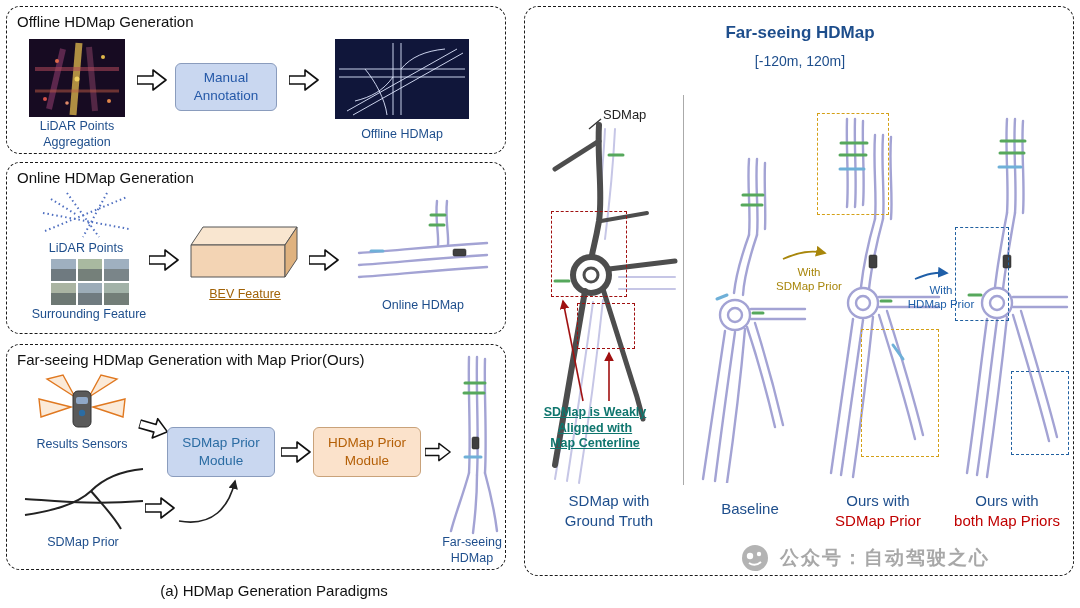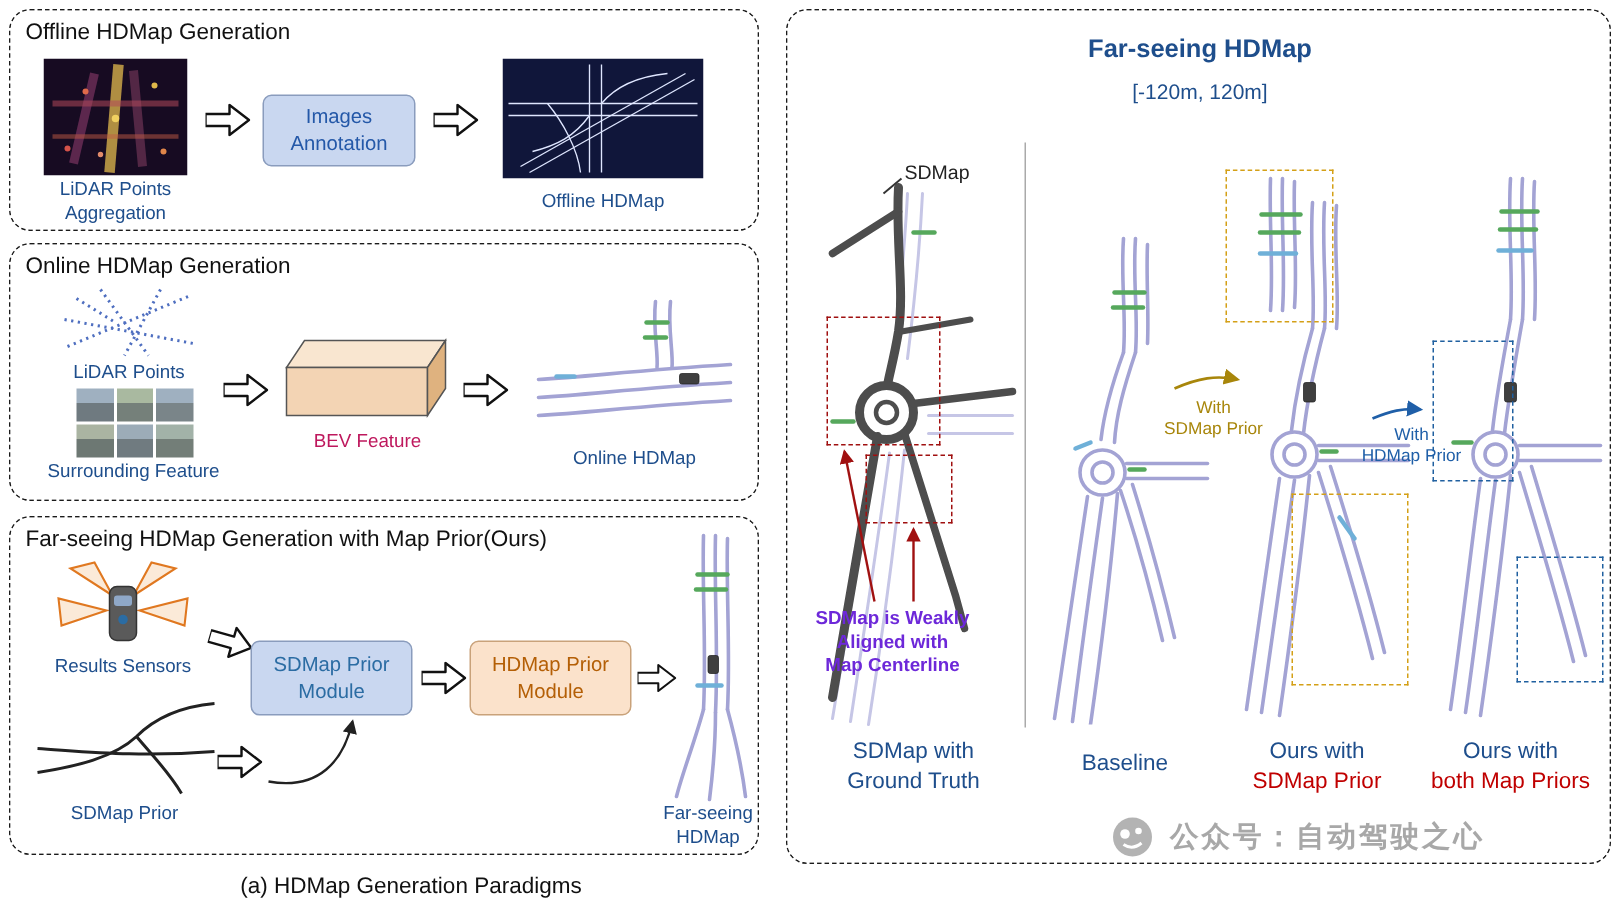--- a/index.html
+++ b/index.html
@@ -55,21 +55,21 @@
       <circle cx="48" cy="40" r="2.5" fill="#f0d060"></circle>
         <circle cx="38" cy="64" r="1.8" fill="#e08a6a"></circle>
     </svg>
     <div class="abs lbl preline navy" style="left:2px;top:112px;width:136px;">LiDAR Points
 Aggregation</div>
 
     <svg class="abs barrow" style="left:130px;top:62px;" width="30" height="22" viewBox="0 0 30 22">
         <polygon points="0,7 16,7 16,1 29,11 16,21 16,15 0,15"></polygon>
       </svg>
 
-    <div class="module mod-blue preline" style="left:168px;top:56px;width:102px;height:48px;color:#2458a8;">Images
+    <div class="module mod-blue preline" style="left:168px;top:56px;width:102px;height:48px;color:#2458a8;">Manual
 Annotation</div>
 
     <svg class="abs barrow" style="left:282px;top:62px;" width="30" height="22" viewBox="0 0 30 22">
         <polygon points="0,7 16,7 16,1 29,11 16,21 16,15 0,15"></polygon>
       </svg>
 
     <svg class="abs" style="left:328px;top:32px;" width="134" height="80" viewBox="0 0 134 80">
       <rect x="0" y="0" width="134" height="80" fill="#10163a"></rect>
       <g stroke="#dfe6ff" stroke-width="0.9" fill="none">
         <path d="M4,30 H130"></path>
@@ -112,21 +112,21 @@
 
     <svg class="abs barrow" style="left:142px;top:86px;" width="30" height="22" viewBox="0 0 30 22">
         <polygon points="0,7 16,7 16,1 29,11 16,21 16,15 0,15"></polygon>
       </svg>
 
     <svg class="abs" style="left:182px;top:62px;" width="112" height="56" viewBox="0 0 112 56">
       <polygon points="14,2 108,2 96,20 2,20" fill="#f9e6d0" stroke="#555" stroke-width="1"></polygon>
       <polygon points="2,20 96,20 96,52 2,52" fill="#f3d4b4" stroke="#555" stroke-width="1"></polygon>
       <polygon points="96,20 108,2 108,34 96,52" fill="#dfb27f" stroke="#555" stroke-width="1"></polygon>
     </svg>
-    <div class="abs lbl" style="left:190px;top:124px;width:96px;color:#be185d;">BEV Feature</div>
+    <div class="abs lbl" style="left:190px;top:124px;width:96px;color:#a16207;text-decoration:underline;">BEV Feature</div>
 
     <svg class="abs barrow" style="left:302px;top:86px;" width="30" height="22" viewBox="0 0 30 22">
         <polygon points="0,7 16,7 16,1 29,11 16,21 16,15 0,15"></polygon>
       </svg>
 
     <svg class="abs" style="left:346px;top:32px;" width="140" height="96" viewBox="0 0 140 96">
       <path class="lane" d="M6,58 C40,56 70,52 134,48"></path>
       <path class="lane" d="M6,70 C40,68 70,64 134,60"></path>
       <path class="lane" d="M6,82 C40,80 70,76 134,72"></path>
       <path class="lane" d="M84,6 C82,24 86,40 85,50"></path>
@@ -337,21 +337,21 @@
             <path d="M0,0 L6,3 L0,6 z" fill="#1f5fa8"></path>
           </marker>
       </defs>
       <line x1="76" y1="112" x2="64" y2="122" stroke="#333" stroke-width="1.3"></line>
       <line x1="58" y1="394" x2="38" y2="294" stroke="#a01010" stroke-width="1.6" marker-end="url(#mr)"></line>
       <line x1="84" y1="394" x2="84" y2="346" stroke="#a01010" stroke-width="1.6" marker-end="url(#mr)"></line>
       <path d="M258,252 C274,245 286,243 300,246" fill="none" stroke="#a8860b" stroke-width="1.8" marker-end="url(#mo)"></path>
       <path d="M390,272 C402,267 410,265 422,266" fill="none" stroke="#1f5fa8" stroke-width="1.8" marker-end="url(#mb)"></path>
     </svg>
 
-    <div class="annot preline" style="left:8px;top:398px;width:124px;color:#6d28d9;font-size:12.5px;font-weight:600;">SDMap is Weakly
+    <div class="annot preline" style="left:8px;top:398px;width:124px;color:#0f766e;font-size:12.5px;font-weight:600;text-decoration:underline;">SDMap is Weakly
 Aligned with
 Map Centerline</div>
     <div class="annot preline" style="left:244px;top:258px;width:80px;color:#a8860b;">With
 SDMap Prior</div>
     <div class="annot preline" style="left:378px;top:276px;width:76px;color:#1f5fa8;">With
 HDMap Prior</div>
 
     <div class="colhead navy preline" style="left:10px;top:484px;width:148px;">SDMap with
 Ground Truth</div>
     <div class="colhead navy" style="left:166px;top:492px;width:118px;font-size:15px;">Baseline</div>

